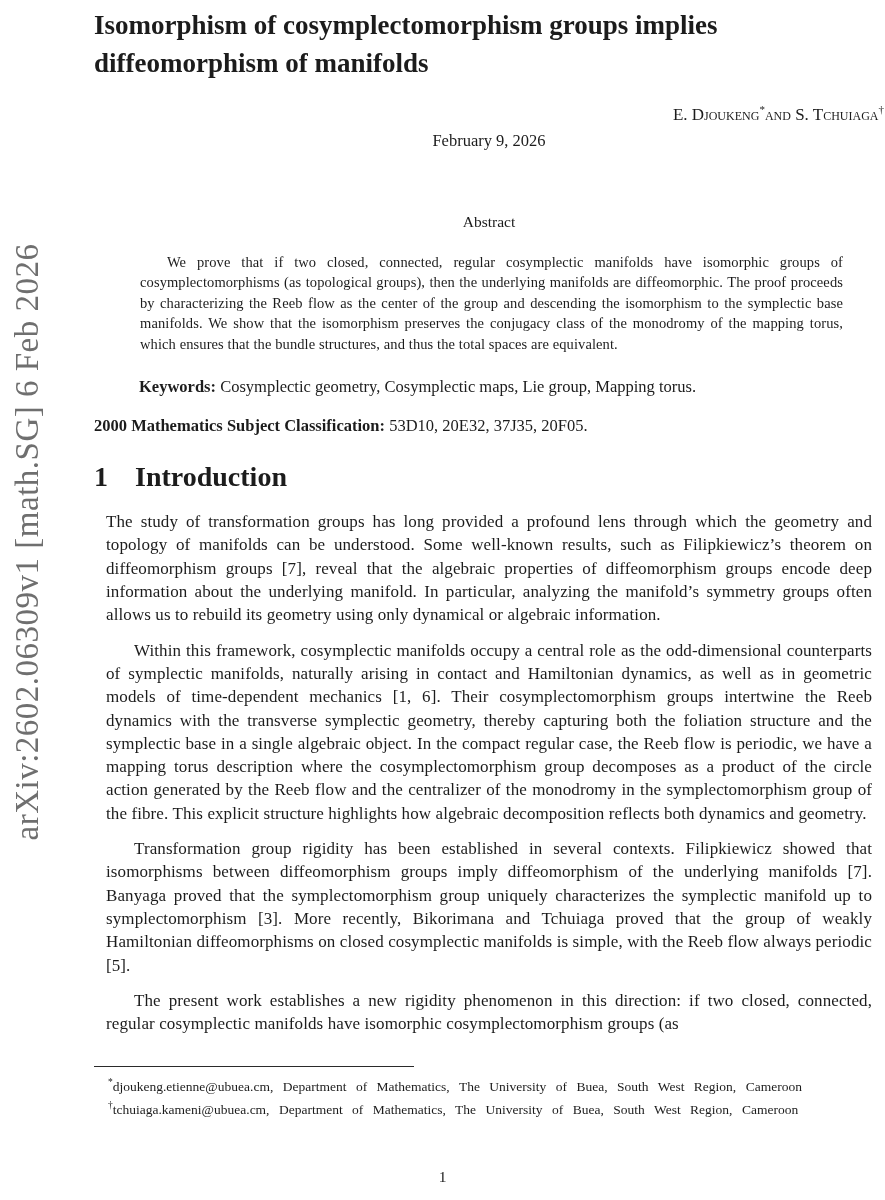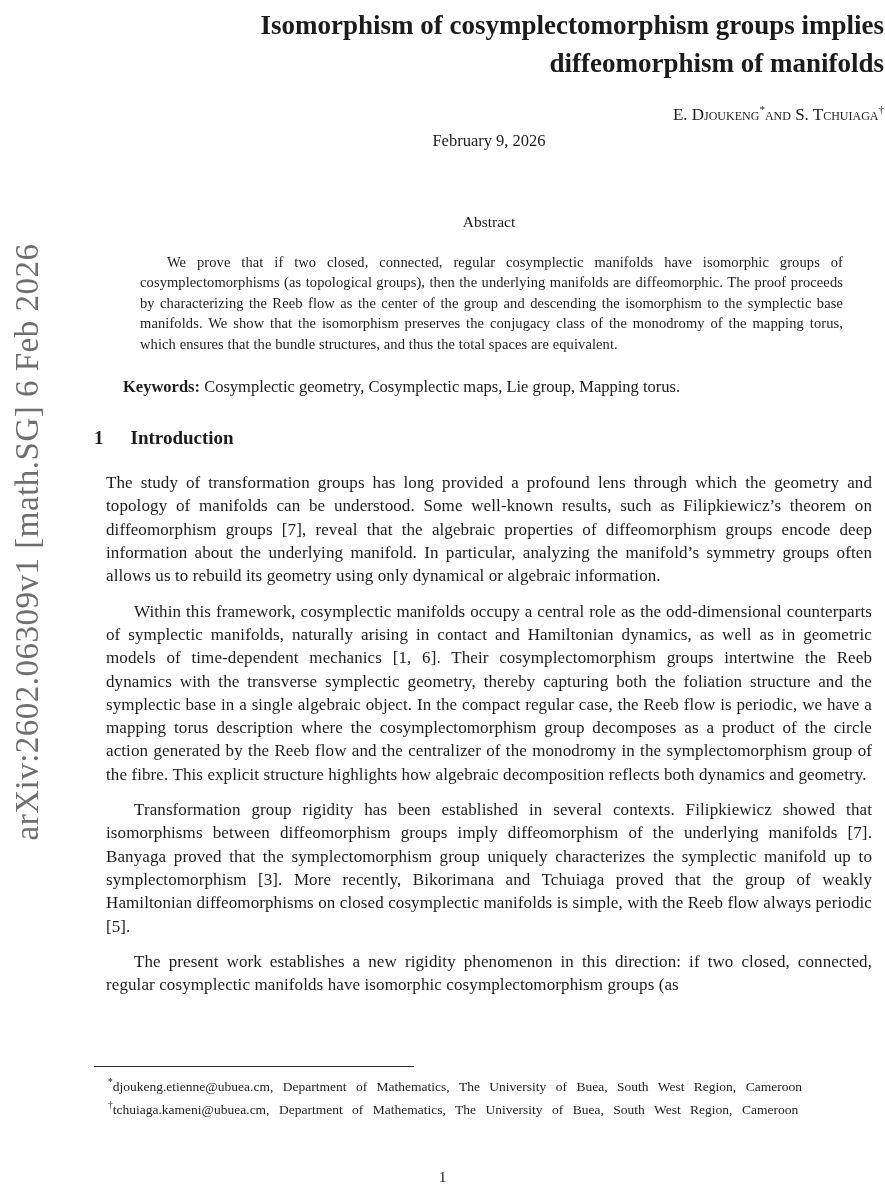--- a/index.html
+++ b/index.html
@@ -18,40 +18,40 @@
     top: 542px; left: 27px;
     transform: translate(-50%, -50%) rotate(-90deg);
     white-space: nowrap;
     font-size: 33px;
     color: #6f6f6f;
     letter-spacing: 0.5px;
   }
 
   .content { position: absolute; left: 94px; top: 0; width: 790px; }
 
-  .title { margin-top: 6px; text-align: right; font-weight: bold; font-size: 27px; line-height: 38px; }
+  .title { margin-top: 6px; text-align: left; font-weight: bold; font-size: 27px; line-height: 38px; }
   .authors { margin-top: 15px; text-align: right; font-variant: small-caps; font-size: 17px; line-height: 24px; }
   .authors sup { font-size: 11px; font-variant: normal; }
   .date { margin-top: 4px; text-align: center; font-size: 16.5px; }
 
   .abstract-heading { margin-top: 62px; text-align: center; font-weight: normal; font-size: 15.5px; }
   .abstract-body {
     margin: 21px 41px 0 46px;
     font-size: 14.5px; line-height: 20.5px;
     text-align: justify; text-indent: 27px;
     letter-spacing: 0.1px;
     hyphens: auto;
   }
 
   .meta { margin-top: 21px; font-size: 16.5px; line-height: 23px; }
-  .meta .kw-line { text-indent: 29px; margin: 0; }
+  .meta .kw-line { text-indent: 29px; margin: 16px; }
   .meta .msc-line { text-indent: 0; margin: 0; }
   .meta b { font-weight: bold; }
 
-  .section-heading { margin-top: 26px; font-weight: bold; font-size: 19px; line-height: 28px; }
+  .section-heading { margin-top: 26px; font-weight: bold; font-size: 28px; line-height: 28px; }
   .section-heading .sec-num { display: inline-block; margin-right: 27px; }
 
   .bodytext { margin-top: 19px; }
   .para {
     margin: 12px; font-size: 17px; line-height: 23.3px;
     text-align: justify; text-indent: 28px;
     letter-spacing: 0.1px;
     hyphens: auto;
   }
   .para.noindent { text-indent: 0; }
@@ -83,20 +83,22 @@
       <span>S. Tchuiaga</span><sup>†</sup></div>
 
     <div class="date">February 9, 2026</div>
 
     <div class="abstract-heading">Abstract</div>
     <p class="abstract-body">We prove that if two closed, connected, regular cosymplectic manifolds have isomorphic groups of cosymplectomorphisms (as topological groups), then the underlying manifolds are diffeomorphic. The proof proceeds by characterizing the Reeb flow as the center of the group and descending the isomorphism to the symplectic base manifolds. We show that the isomorphism preserves the conjugacy class of the monodromy of the mapping torus, which ensures that the bundle structures, and thus the total spaces are equivalent.</p>
 
     <div class="meta">
       <p class="kw-line"><b>Keywords:</b>
         <span>Cosymplectic geometry, Cosymplectic maps, Lie group, Mapping torus.</span></p>
+      <p class="msc-line"><b>2000 Mathematics Subject Classification:</b>
+        <span>53D10, 20E32, 37J35, 20F05.</span></p>
     </div>
 
     <div class="section-heading"><span class="sec-num">1</span><span>Introduction</span></div>
 
     <div class="bodytext">
       <p class="para noindent">The study of transformation groups has long provided a profound lens through which the geometry and topology of manifolds can be understood. Some well-known results, such as Filipkiewicz’s theorem on diffeomorphism groups [7], reveal that the algebraic properties of diffeomorphism groups encode deep information about the underlying manifold. In particular, analyzing the manifold’s symmetry groups often allows us to rebuild its geometry using only dynamical or algebraic information.</p>
       <p class="para">Within this framework, cosymplectic manifolds occupy a central role as the odd-dimensional counterparts of symplectic manifolds, naturally arising in contact and Hamiltonian dynamics, as well as in geometric models of time-dependent mechanics [1, 6]. Their cosymplectomorphism groups intertwine the Reeb dynamics with the transverse symplectic geometry, thereby capturing both the foliation structure and the symplectic base in a single algebraic object. In the compact regular case, the Reeb flow is periodic, we have a mapping torus description where the cosymplectomorphism group decomposes as a product of the circle action generated by the Reeb flow and the centralizer of the monodromy in the symplectomorphism group of the fibre. This explicit structure highlights how algebraic decomposition reflects both dynamics and geometry.</p>
       <p class="para">Transformation group rigidity has been established in several contexts. Filipkiewicz showed that isomorphisms between diffeomorphism groups imply diffeomorphism of the underlying manifolds [7]. Banyaga proved that the symplectomorphism group uniquely characterizes the symplectic manifold up to symplectomorphism [3]. More recently, Bikorimana and Tchuiaga proved that the group of weakly Hamiltonian diffeomorphisms on closed cosymplectic manifolds is simple, with the Reeb flow always periodic [5].</p>
       <p class="para">The present work establishes a new rigidity phenomenon in this direction: if two closed, connected, regular cosymplectic manifolds have isomorphic cosymplectomorphism groups (as</p>
     </div>

